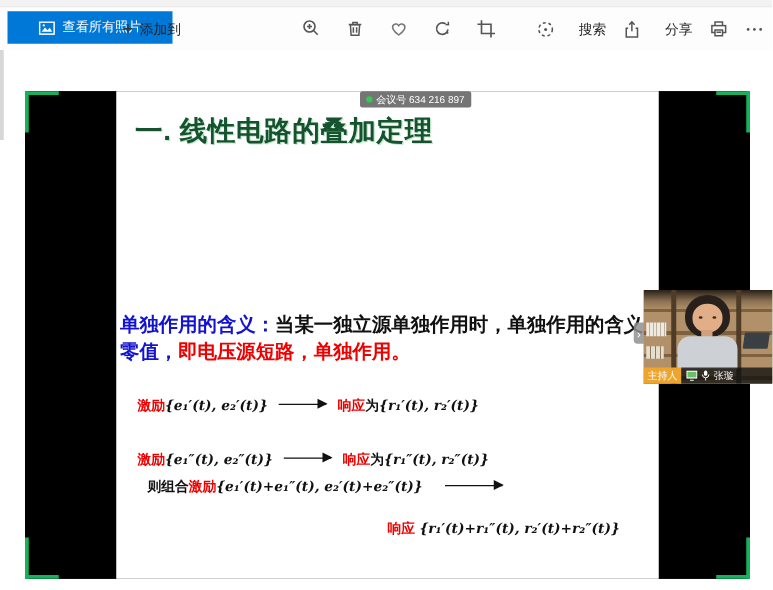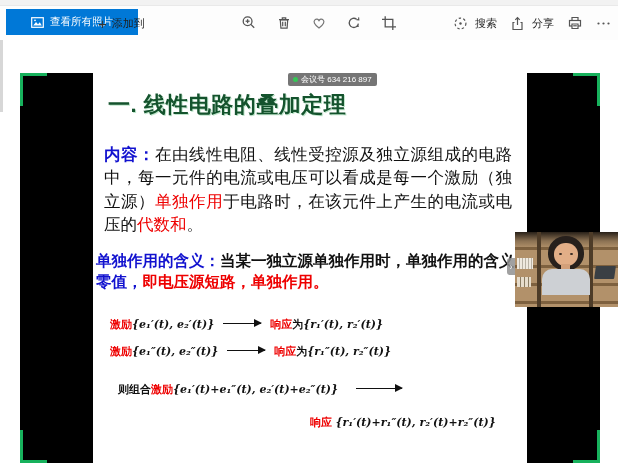--- a/index.html
+++ b/index.html
@@ -11,21 +11,21 @@
   .titlebar { position:absolute; left:0; top:0; width:618px; height:6px; background:#f2f2f2; border-bottom:1px solid #e9e9e9; }
   .toolbar { position:absolute; left:0; top:6px; width:618px; height:34px; background:#fdfdfd; }
   .tb-btn { border:none; background:transparent; display:flex; align-items:center; gap:5px;
     font-size:11px; color:#1f1f1f; cursor:pointer; height:100%; padding:0 2px; font-family:inherit; }
   .view-all { position:absolute; left:6px; top:3px; height:26px; background:#0078d7; color:#fff;
     border:none; display:flex; align-items:center; gap:6px; padding:0 25px; font-size:10.5px; cursor:pointer; font-family:inherit; }
   .add-to { position:absolute; left:96px; top:0; }
   .plus { font-size:15px; font-weight:400; color:#333; line-height:1; }
   .center-icons { position:absolute; left:239px; top:0; height:100%; display:flex; align-items:center; gap:15px; }
   .right-icons { position:absolute; right:5px; top:0; height:100%; display:flex; align-items:center; gap:9px; }
-  .icon-btn { border:none; background:transparent; display:flex; align-items:center; gap:7px;
+  .icon-btn { border:none; background:transparent; display:flex; align-items:center; gap:19px;
     font-size:11px; color:#1f1f1f; cursor:pointer; padding:2px; font-family:inherit; }
   svg { display:block; }
 
   
   .photo-area { position:absolute; left:0; top:40px; width:618px; height:432px; background:#ffffff; }
   .edge-artifact { position:absolute; left:0; top:0; width:3px; height:72px; background:#d7d7d7; }
 
   .shared-screen { position:absolute; left:20px; top:33px; width:580px; height:390px; background:#000; }
   .bar-left  { position:absolute; left:0; top:0; width:73px; height:100%; background:#000; }
   .bar-right { position:absolute; right:0; top:0; width:73px; height:100%; background:#000; }
@@ -56,21 +56,21 @@
   .fx { position:absolute; white-space:nowrap; font-size:11px; color:#111;
     font-family:"DejaVu Serif","Liberation Serif",serif; }
   .fx .cn  { font-weight:600; }
   .fx .cnred { color:#ee0000; font-weight:700; }
   .math { font-style:italic; font-weight:600; font-family:"DejaVu Serif","Liberation Serif",serif; }
   .arrow { display:inline-block; vertical-align:middle; position:relative;
     width:38px; height:1.6px; background:#111; margin:0 9px 3px 9px; }
   .arrow:after { content:""; position:absolute; right:-1px; top:-3.6px;
     border-left:8px solid #111; border-top:4px solid transparent; border-bottom:4px solid transparent; }
   .f1 { left:17px; top:244px; }
-  .f2 { left:17px; top:271px;text-align:right; }
+  .f2 { left:17px; top:287px;text-align:right; }
   .f3 { left:25px; top:309px; }
   .f4 { left:185px; top:342px;margin-left:32px; }
 
   
   .collapse-tab { position:absolute; left:507px; top:218px; width:8px; height:17px; z-index:7;
     background:rgba(145,145,145,.85); border-radius:3px 0 0 3px; color:#fff; font-size:9px;
     display:flex; align-items:center; justify-content:center; }
   .webcam { position:absolute; left:515px; top:192px; width:103px; height:75px; overflow:hidden; z-index:7; background:#6d5436; }
   .shelves { position:absolute; inset:0;
     background:
@@ -211,23 +211,20 @@
   <div class="photo-area">
     <div class="edge-artifact"></div>
 
     <div class="shared-screen">
       <div class="bar-left"></div>
       <div class="bar-right"></div>
 
       <div class="slide">
         <div class="slide-title">一. 线性电路的叠加定理</div>
 
-        <div class="para">
-          <span class="blue lbl">内容：</span><span>在由线性电阻、线性受控源及独立源组成的电路中，每一元件的电流或电压可以看成是每一个激励（独立源）</span><span class="red">单独作用</span><span>于电路时，在该元件上产生的电流或电压的</span><span class="red">代数和</span><span>。</span>
-        </div>
 
         <div class="meaning">
           <span class="blue">单独作用的含义：</span><span>当某一独立源单独作用时，单独作用的含义</span><span class="blue">零值，</span><span class="red">即电压源短路，单独作用。</span>
         </div>
 
         <div class="fx f1">
           <span class="cnred">激励</span><span class="math">{e₁′(t),  e₂′(t)}</span><span class="arrow"></span><span class="cnred">响应</span><span class="cn">为</span><span class="math">{r₁′(t),  r₂′(t)}</span>
         </div>
 
         <div class="fx f2">
@@ -262,15 +259,34 @@
       <div class="shelves"></div>
       <div class="post1"></div>
       <div class="post2"></div>
       <div class="books-left"></div>
       <div class="books-left2"></div>
       <div class="laptop"></div>
       <div class="hair"></div>
       <div class="face"></div>
       <div class="neck"></div>
       <div class="body"></div>
+      <div class="cam-bar">
+        <span class="host-badge">主持人</span>
+        <span class="cam-rest">
+          <span>
+            <svg width="9" height="9" viewBox="0 0 9 9">
+                <rect x="0.5" y="1" width="8" height="5.4" fill="#6abf69" stroke="#fff" stroke-width="0.9"></rect>
+                <line x1="3" y1="8.2" x2="6" y2="8.2" stroke="#fff" stroke-width="0.9"></line>
+              </svg>
+          </span>
+          <span>
+            <svg width="7" height="9" viewBox="0 0 7 9">
+                <rect x="2.2" y="0.4" width="2.6" height="4.2" rx="1.3" fill="#fff"></rect>
+                <path d="M0.9 3.6 a2.6 2.6 0 0 0 5.2 0" fill="none" stroke="#fff" stroke-width="0.8"></path>
+                <line x1="3.5" y1="6.6" x2="3.5" y2="8.3" stroke="#fff" stroke-width="0.8"></line>
+              </svg>
+          </span>
+          <span>张璇</span>
+        </span>
+      </div>
     </div>
   </div>
 </div>
 
 </body></html>

